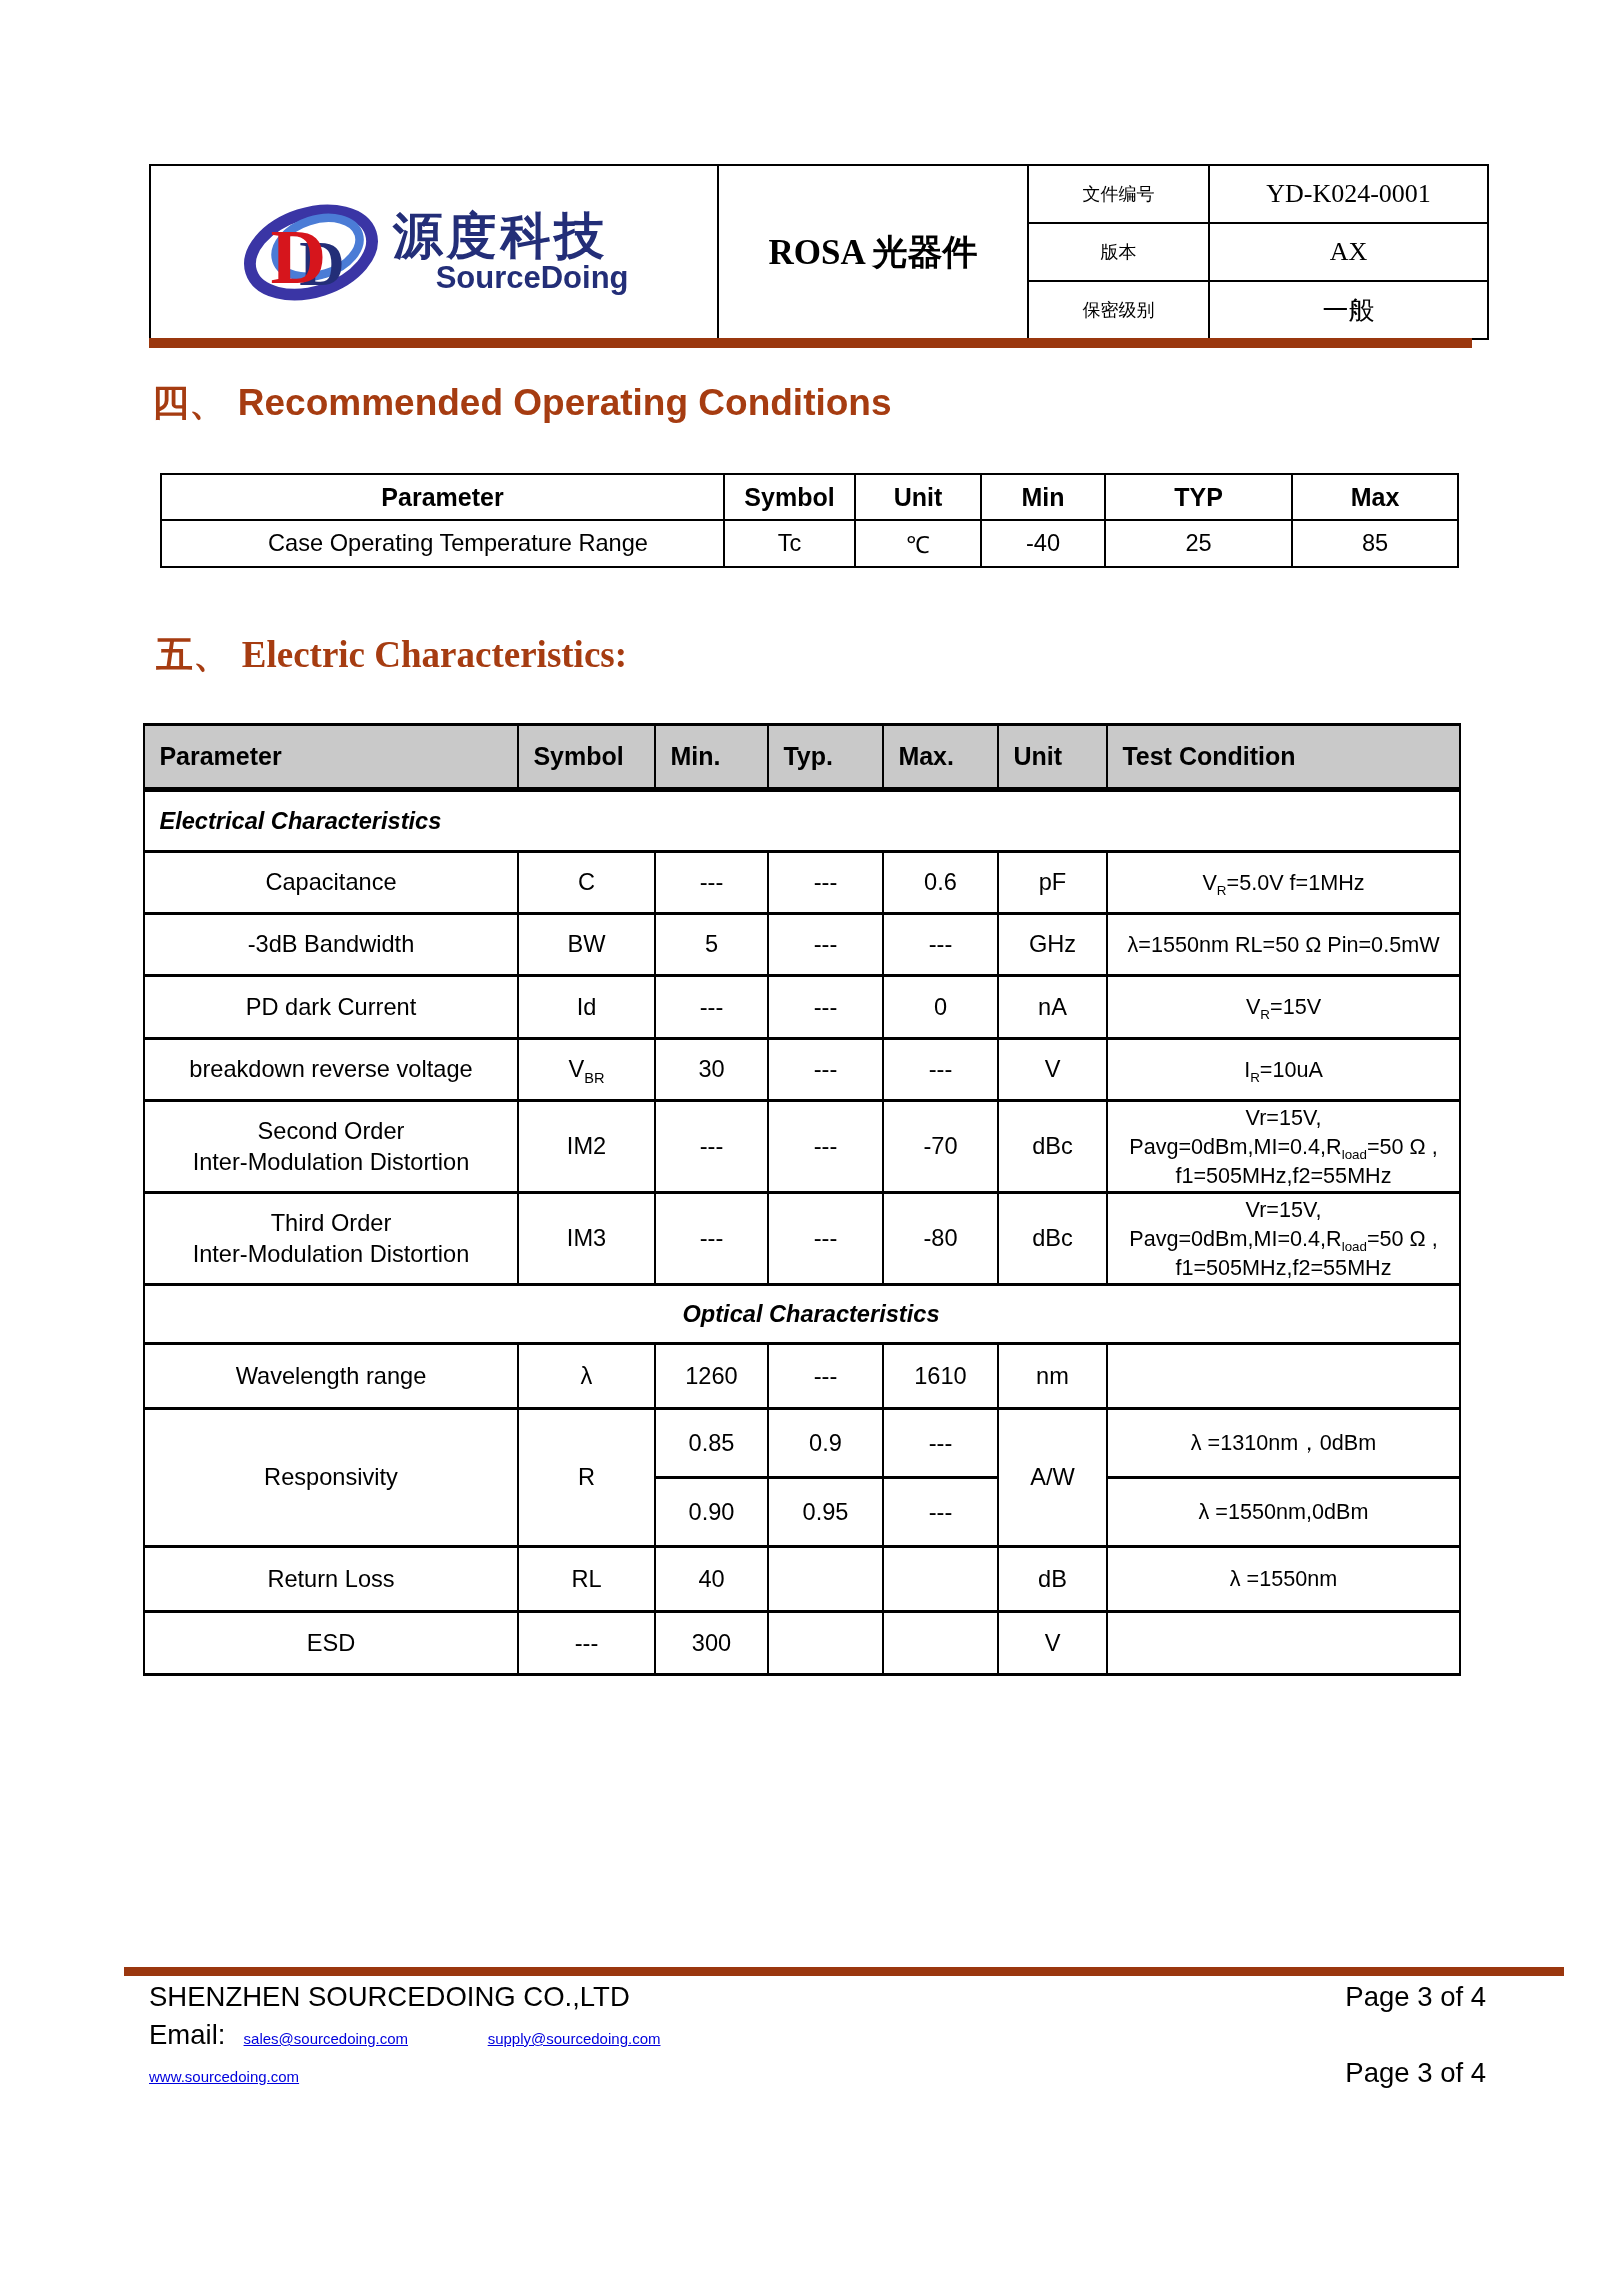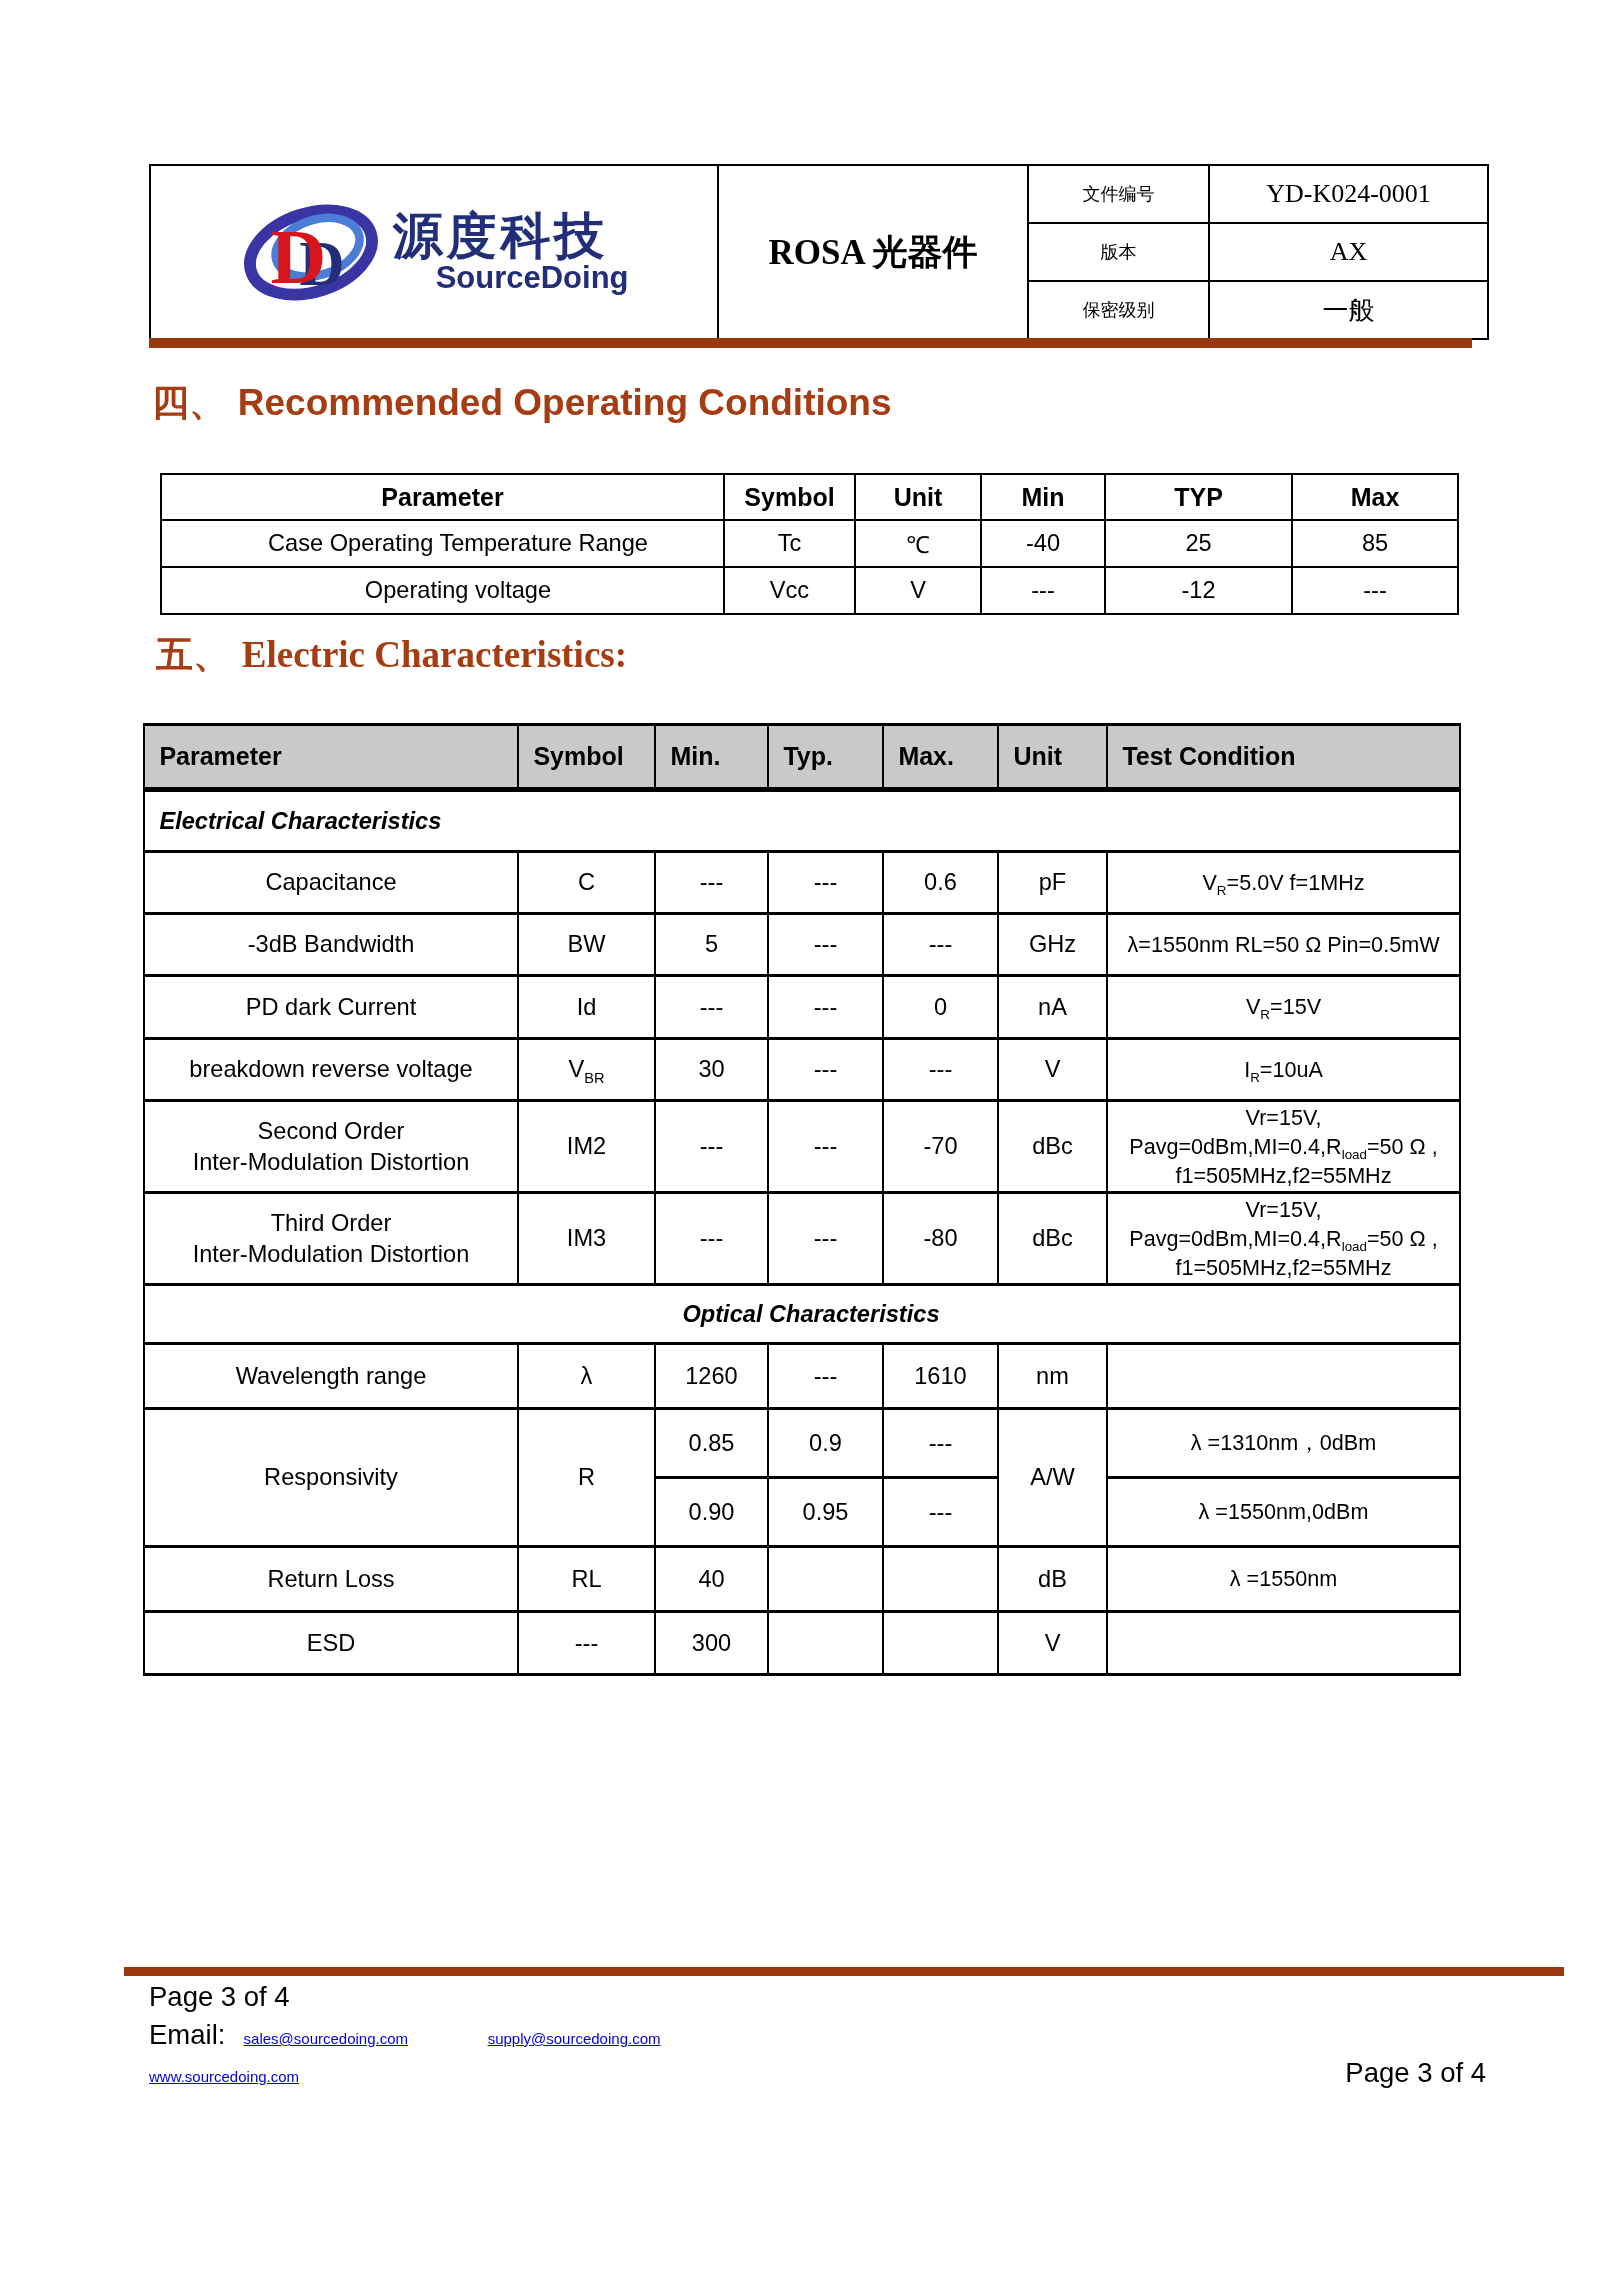--- a/index.html
+++ b/index.html
@@ -122,28 +122,20 @@
       <th>Max</th>
     </tr>
     <tr class="op-row">
       <td class="p-left">Case Operating Temperature Range</td>
       <td>Tc</td>
       <td>℃</td>
       <td>-40</td>
       <td>25</td>
       <td>85</td>
     </tr>
-    <tr class="op-row">
-      <td class="p-left">Operating voltage</td>
-      <td>Vcc</td>
-      <td>V</td>
-      <td>---</td>
-      <td>-12</td>
-      <td>---</td>
-    </tr>
   </tbody>
     </table>
 
   <div class="abs sec-heading h5">
     <span class="numeral">五、</span><span>Electric Characteristics:</span>
   </div>
 
   <table class="abs elec-table">
     <colgroup>
       <col style="width:374px">
@@ -265,20 +257,21 @@
       <td></td>
       <td>V</td>
       <td class="tc-cell"></td>
     </tr>
   </tbody>
     </table>
 
   <div class="abs footer">
     <div class="footer-rule"></div>
     <div class="f-line1">
+      <span>SHENZHEN SOURCEDOING CO.,LTD</span>
       <span>Page 3 of 4</span>
     </div>
     <div class="f-line2">
       <span>Email:</span>
       <a href="#" class="f-link mail1">sales@sourcedoing.com</a>
       <a href="#" class="f-link mail2">supply@sourcedoing.com</a>
     </div>
     <div class="f-line3">
       <a href="#" class="f-link">www.sourcedoing.com</a>
       <span>Page 3 of 4</span>

